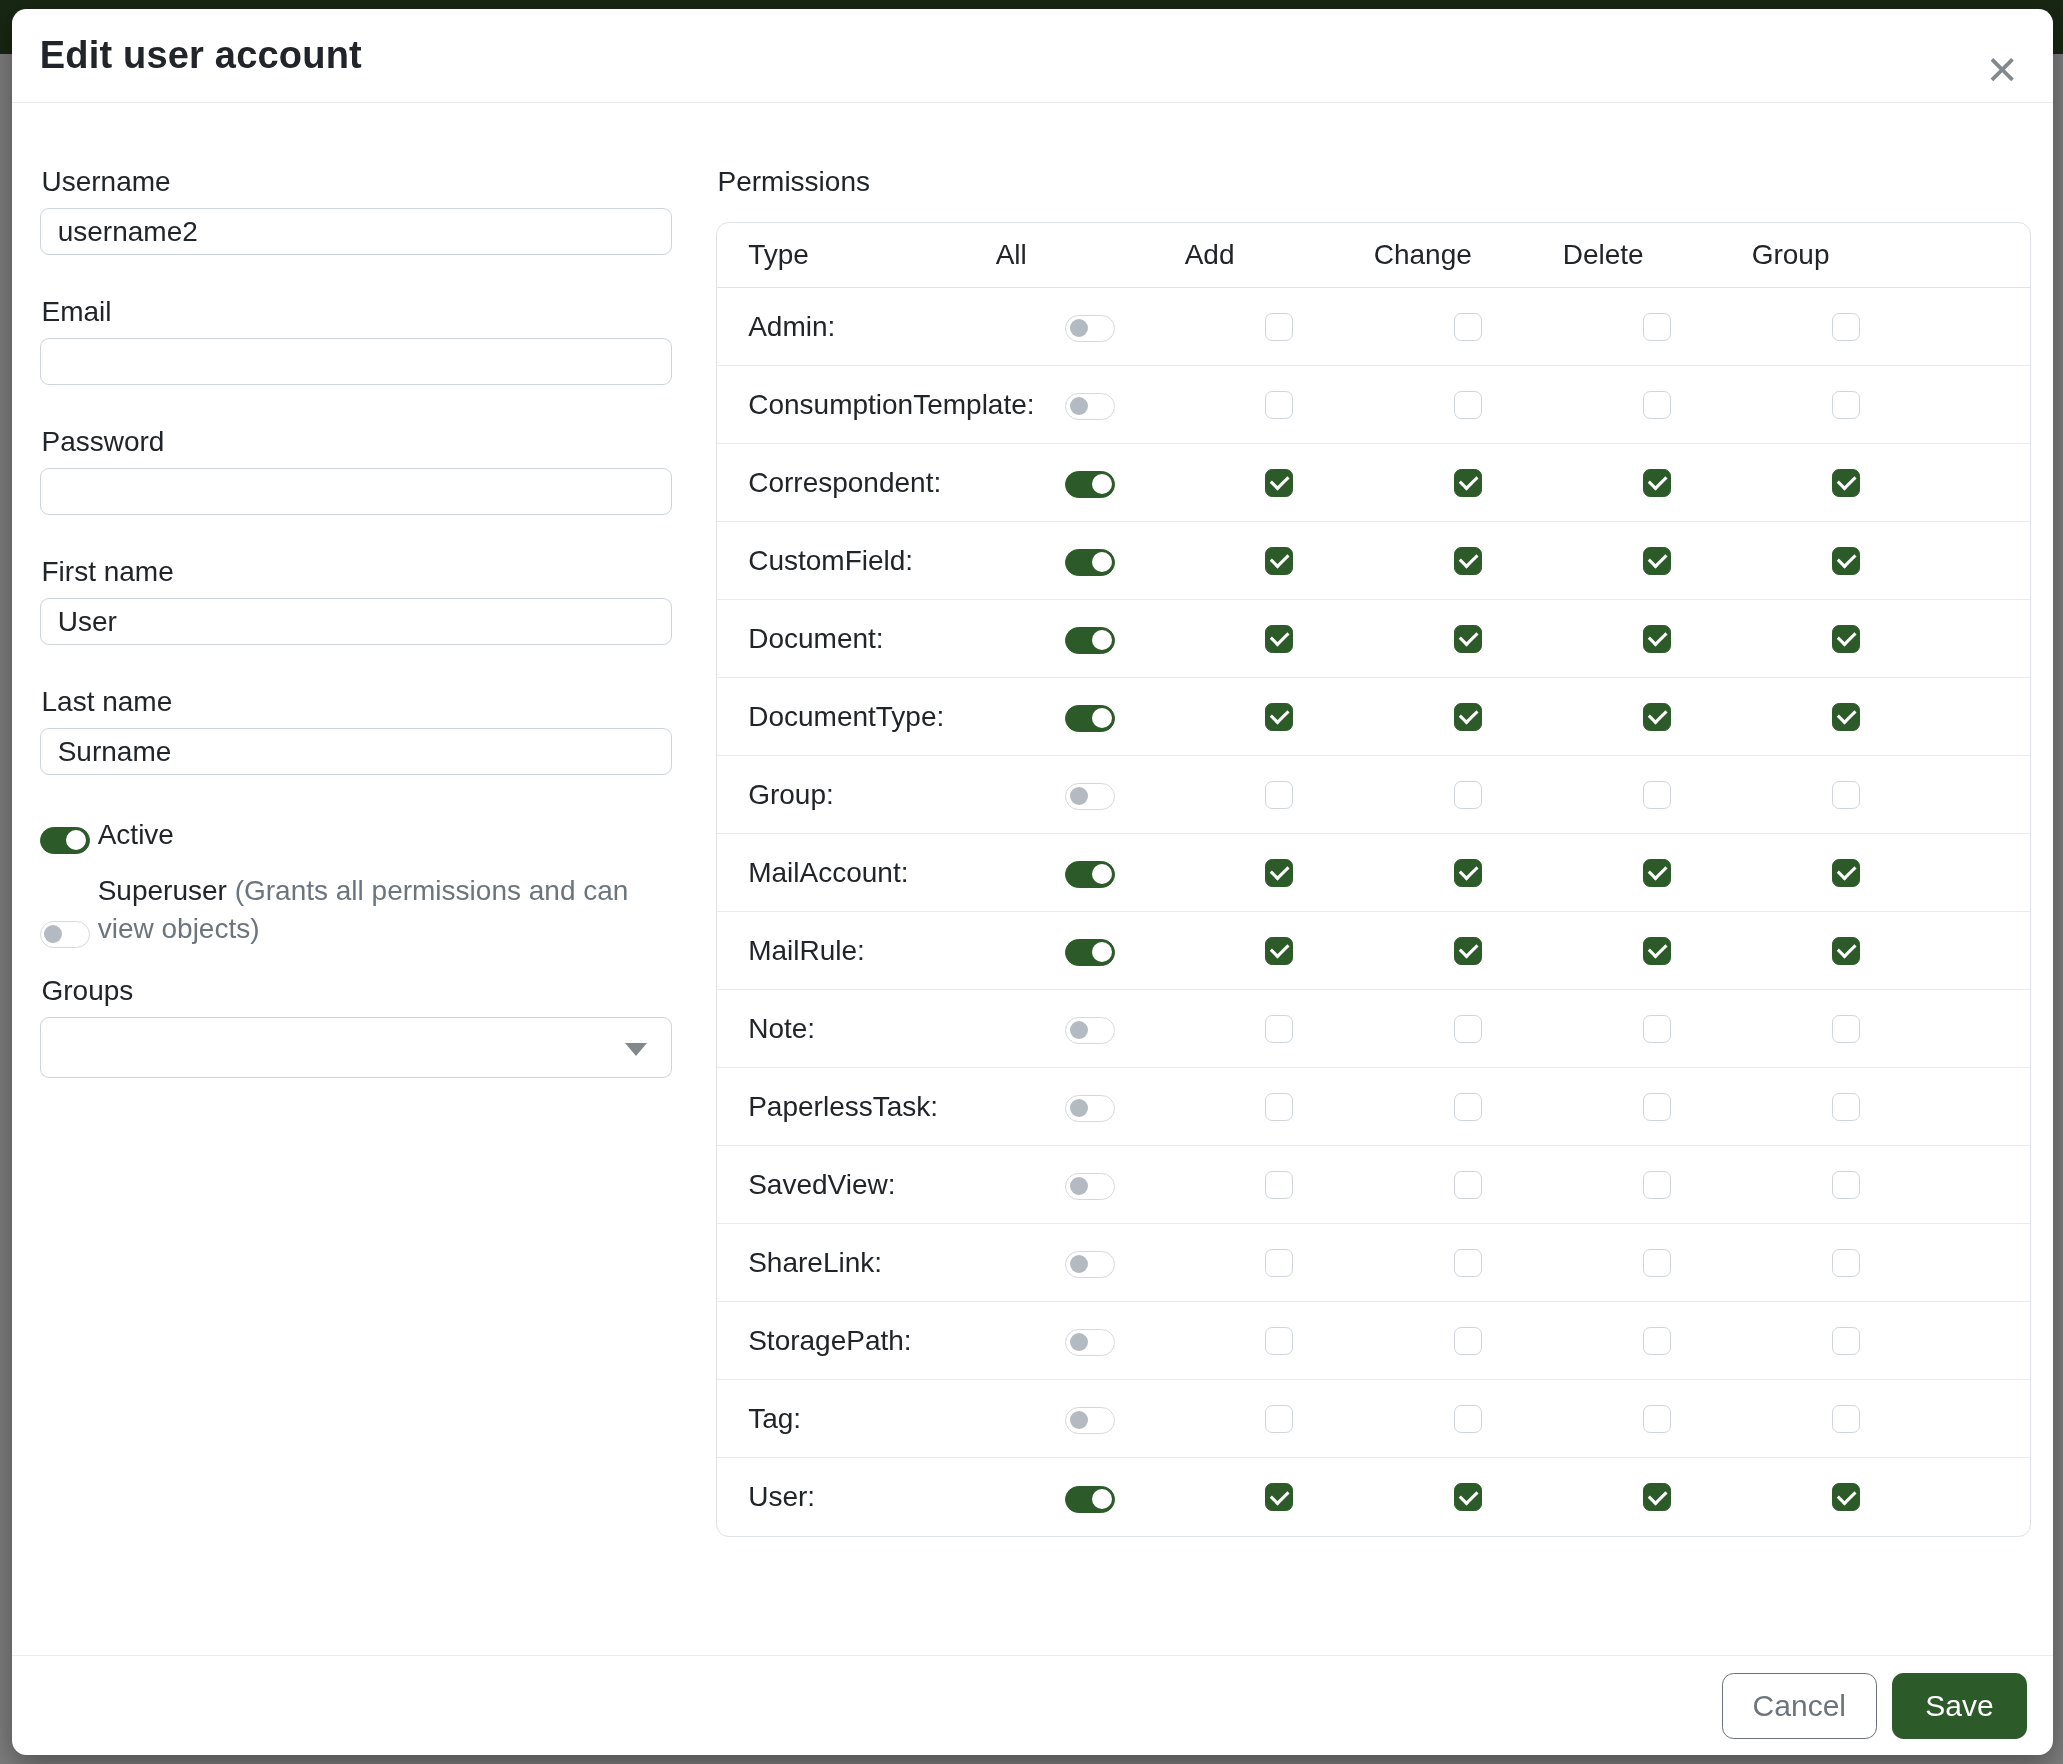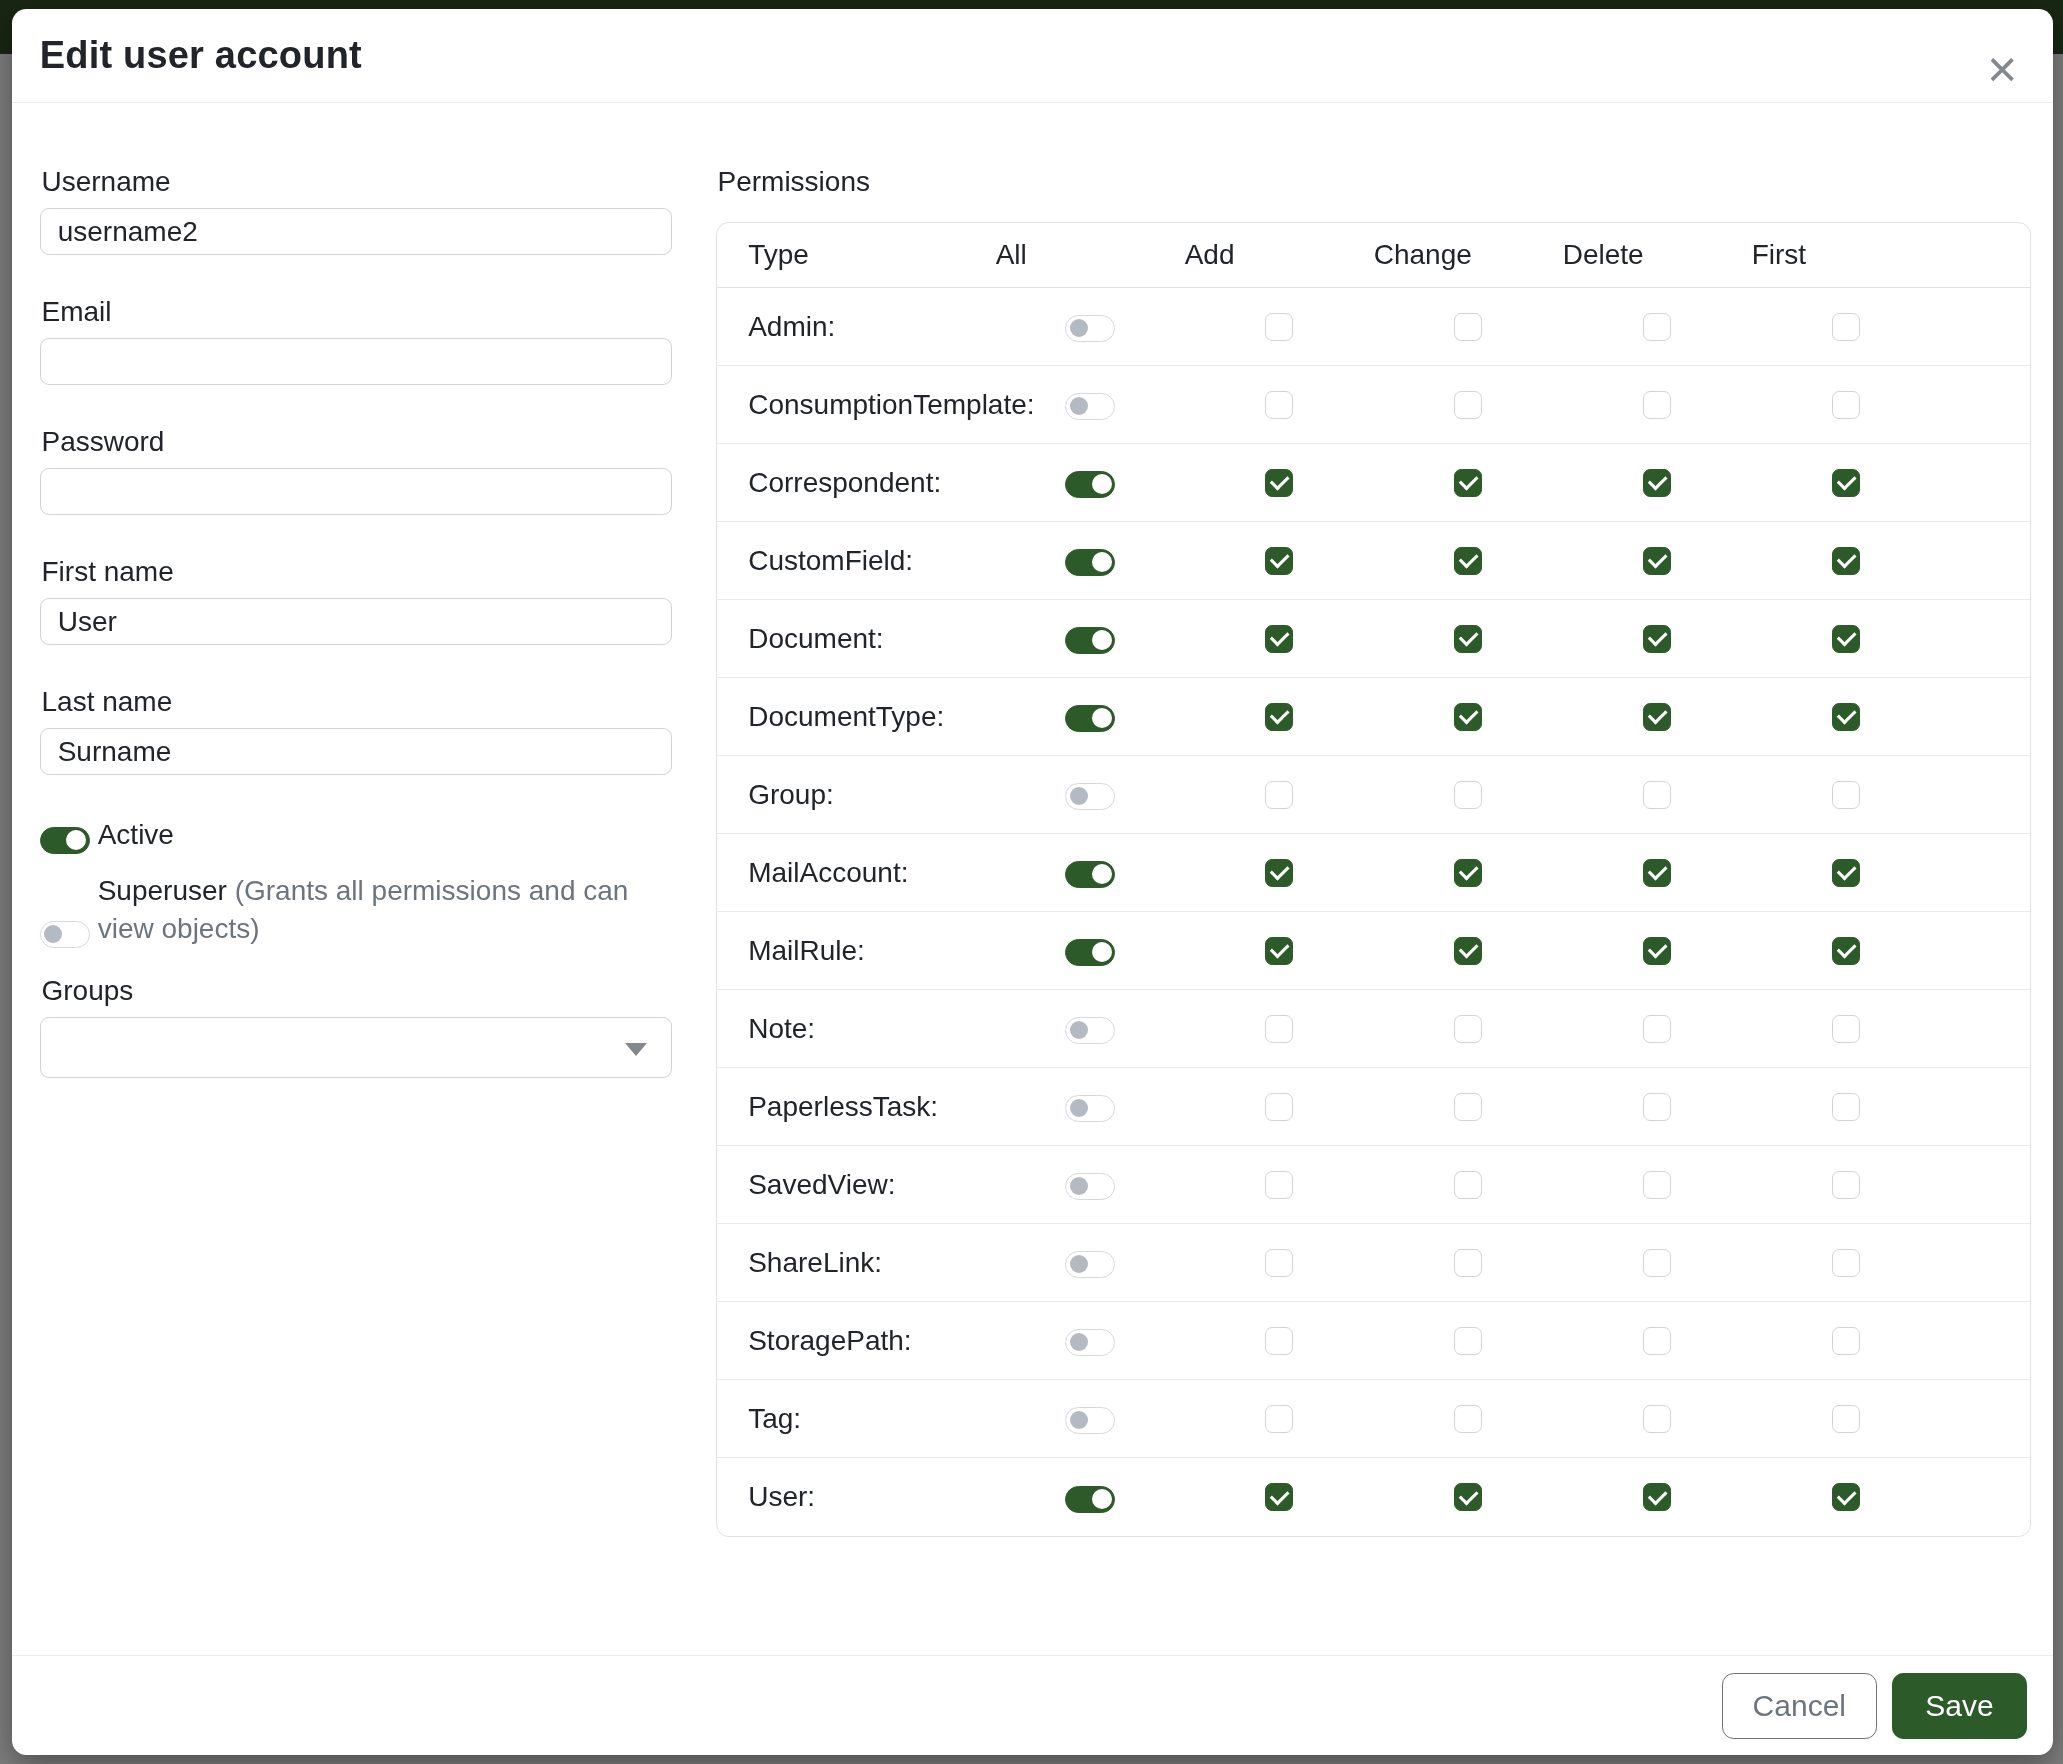--- a/index.html
+++ b/index.html
@@ -183,21 +183,21 @@
   <div class="right-col">
     <div class="permissions-label">Permissions</div>
 
     <div class="perm-table">
       <div class="perm-grid perm-head">
         <span class="cell type">Type</span>
         <span class="cell">All</span>
         <span class="cell">Add</span>
         <span class="cell">Change</span>
         <span class="cell">Delete</span>
-        <span class="cell">First</span>
+        <span class="cell">Group</span>
         <span class="cell"></span>
       </div>
       <div>
           <div class="perm-grid perm-row">
     <span class="type">Admin:</span>
     <span class="ctl">
               <span class="switch">
                 <span class="knob"></span>
               </span>
             </span>

